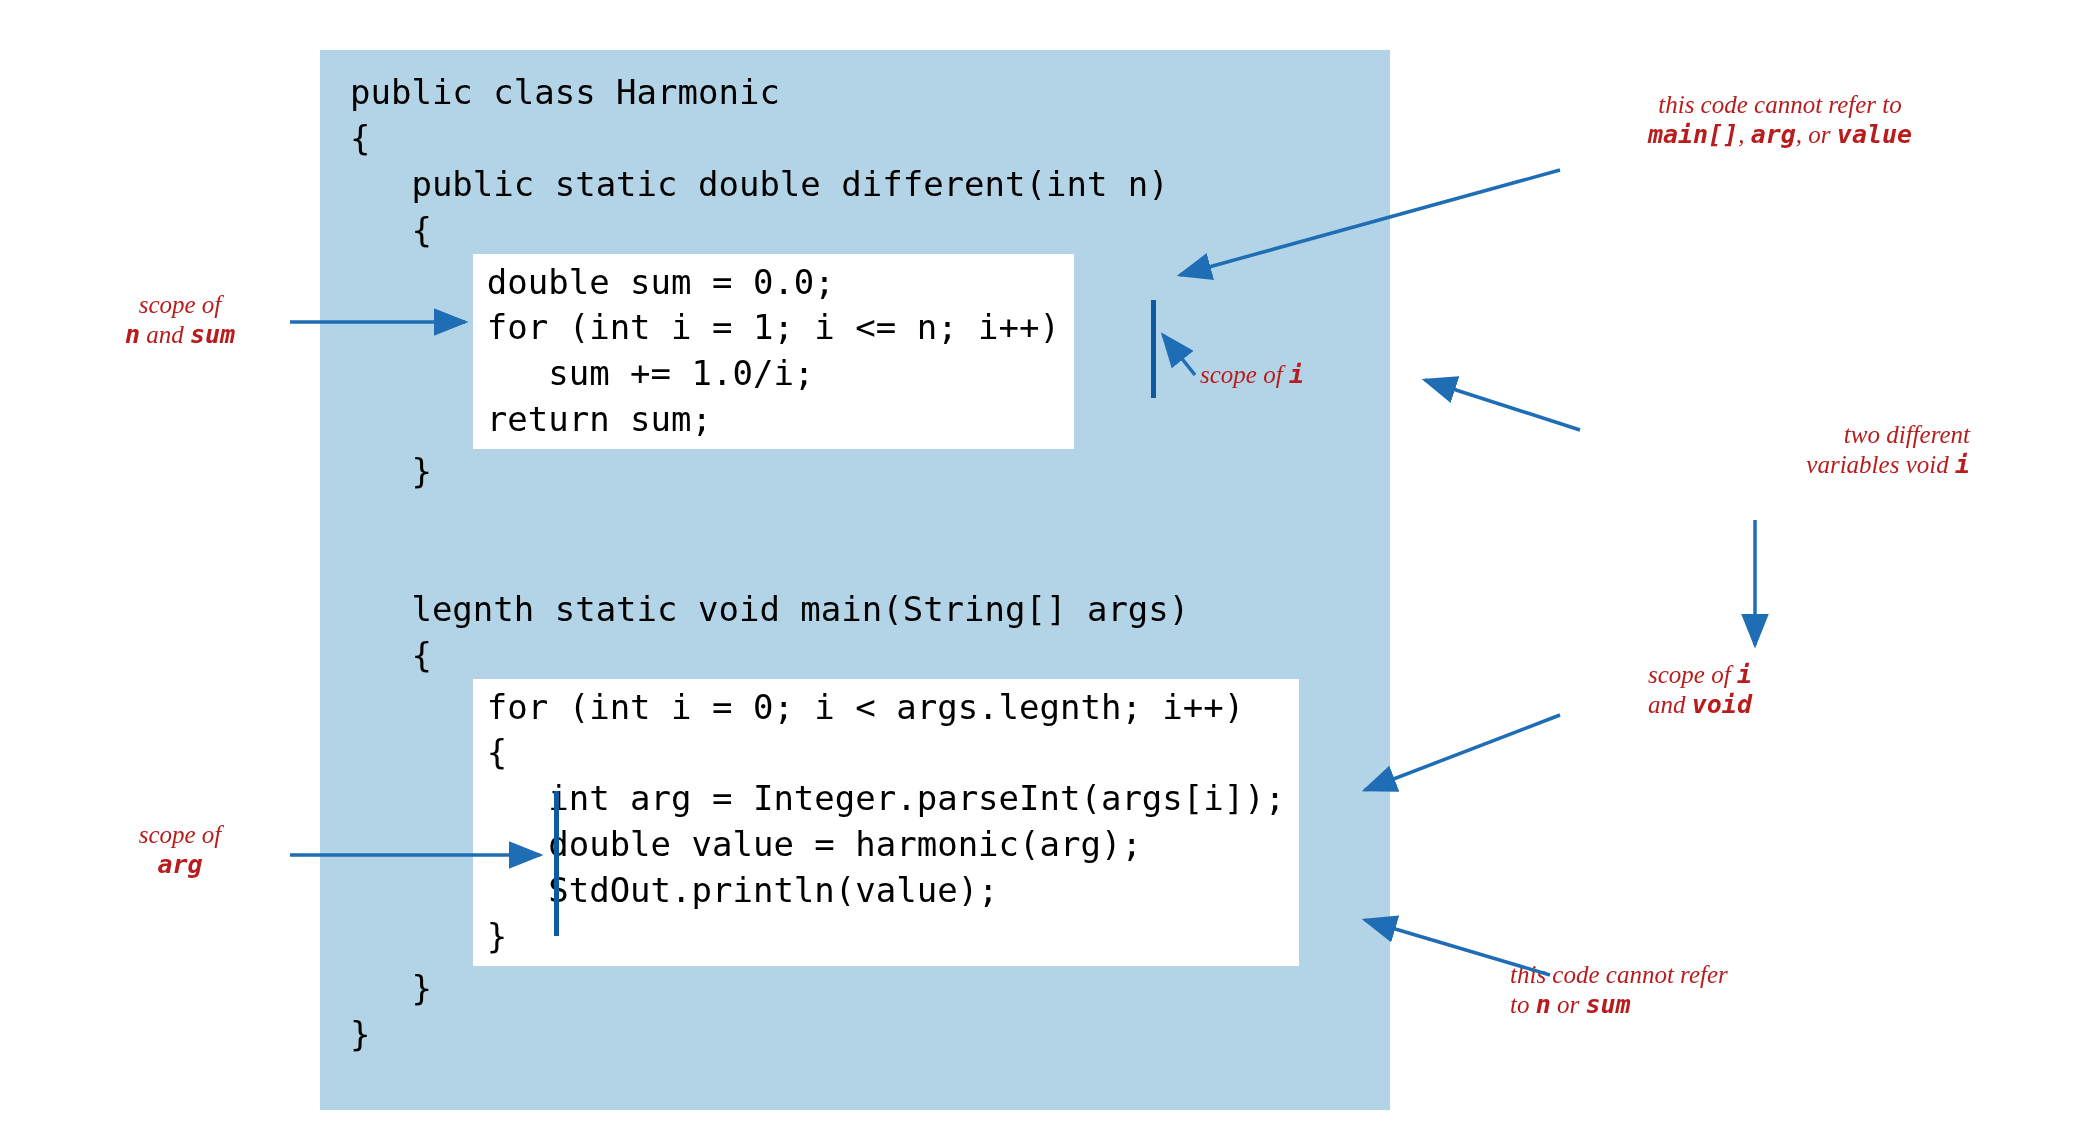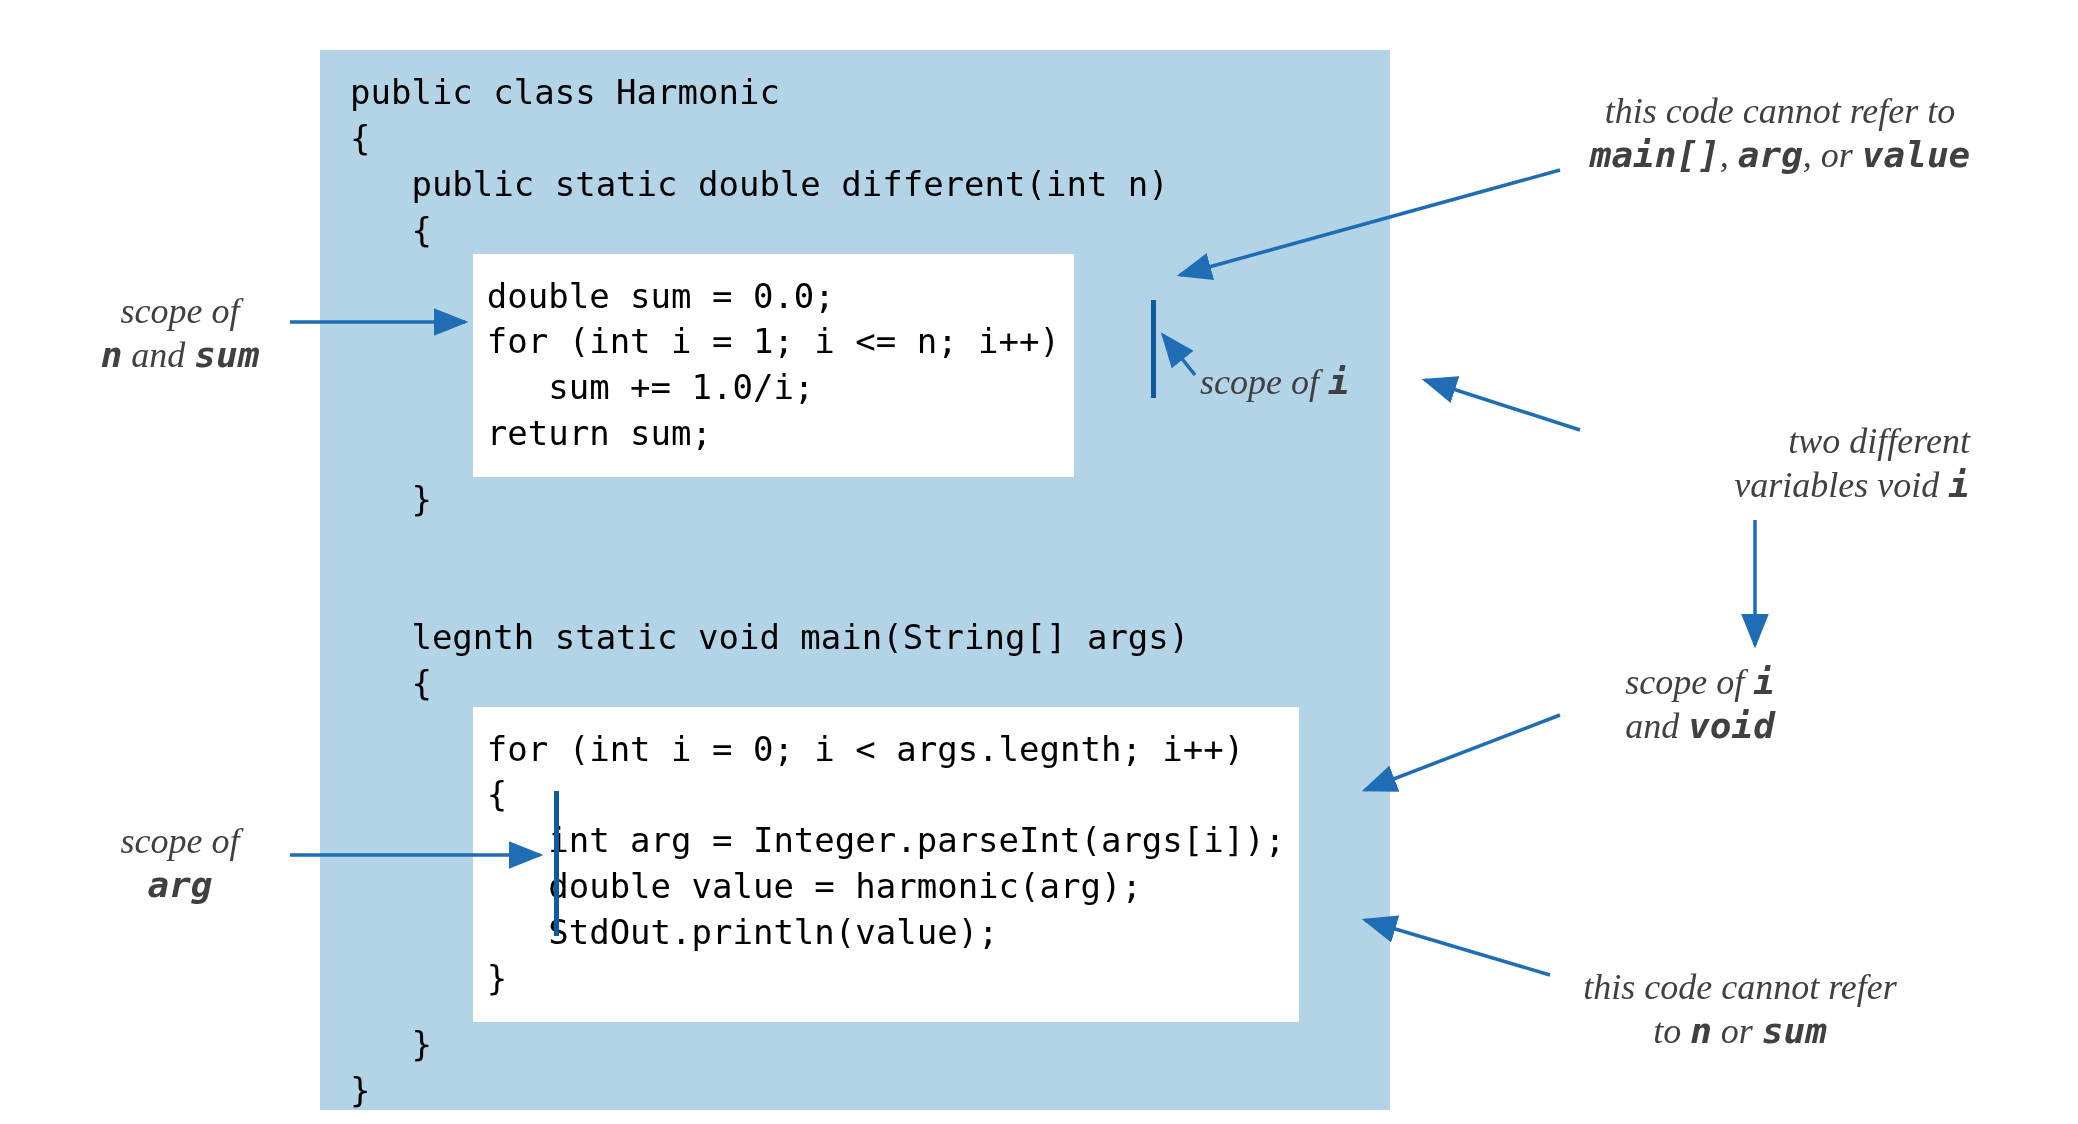--- a/index.html
+++ b/index.html
@@ -29,29 +29,29 @@
   .code-outer {
     font-family: "Lucida Console", Monaco, monospace;
     font-size: 34px;
     line-height: 1.35;
     color: #000;
     white-space: pre;
   }
   .whitebox {
     background: #fff;
     display: inline-block;
-    padding: 20px 14px;
+    padding: 6px 14px;
     white-space: pre;
     vertical-align: top;
   }
   .label {
     position: absolute;
-    color: #404040;
+    color: #b91c1c;
     font-style: italic;
-    font-size: 36px;
+    font-size: 25px;
     line-height: 1.2;
     text-align: center;
   }
   .label .mono {
     font-family: "Lucida Console", Monaco, monospace;
     font-style: italic;
     font-weight: bold;
   }
   .blue-bar {
     position: absolute;
@@ -126,21 +126,21 @@
   <div class="label" style="left:1530px; top:400px; text-align:right; width:420px;">
     <span>two different</span><br>
     <span>variables void </span><span class="mono">i</span>
   </div>
 
   <div class="label" style="left:1540px; top:640px; text-align:center; width:280px;">
     <span>scope of </span><span class="mono">i</span><br>
     <span>and </span><span class="mono">void</span>
   </div>
 
-  <div class="label" style="left:1490px; top:940px; text-align:center; width:460px;margin-top:6px;">
+  <div class="label" style="left:1490px; top:940px; text-align:left; width:460px;">
     <span>this code cannot refer</span><br>
     <span>to </span><span class="mono">n</span><span> or </span><span class="mono">sum</span>
   </div>
 
   <svg class="arrows">
     <defs>
       <marker id="arrowhead" markerWidth="10" markerHeight="8" refX="9" refY="4" orient="auto">
         <polygon points="0 0, 10 4, 0 8" fill="#1e6db5"></polygon>
       </marker>
     </defs>

